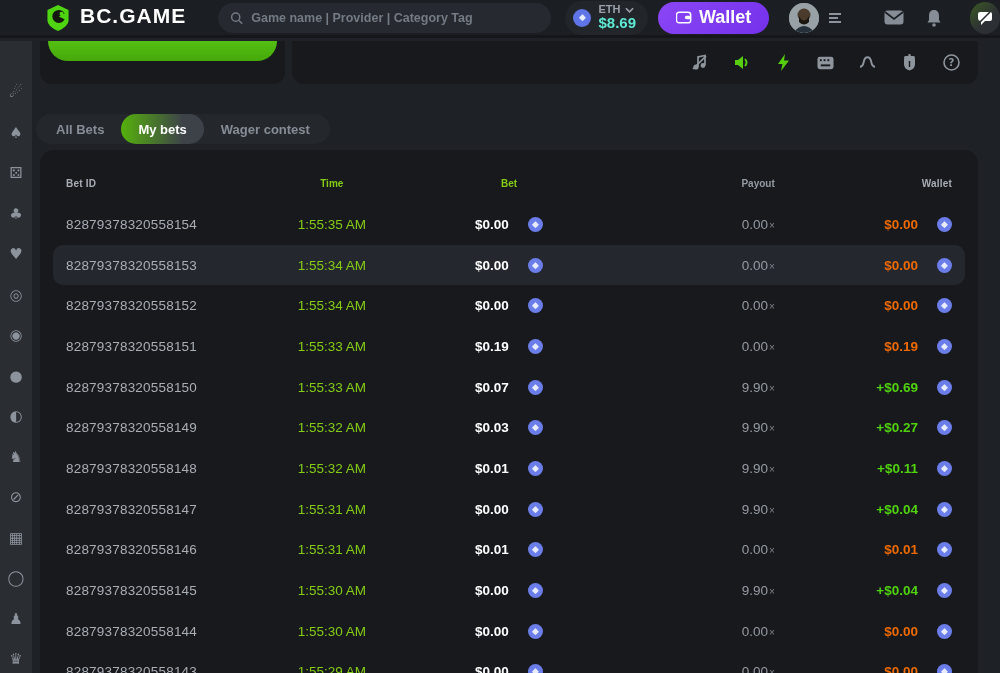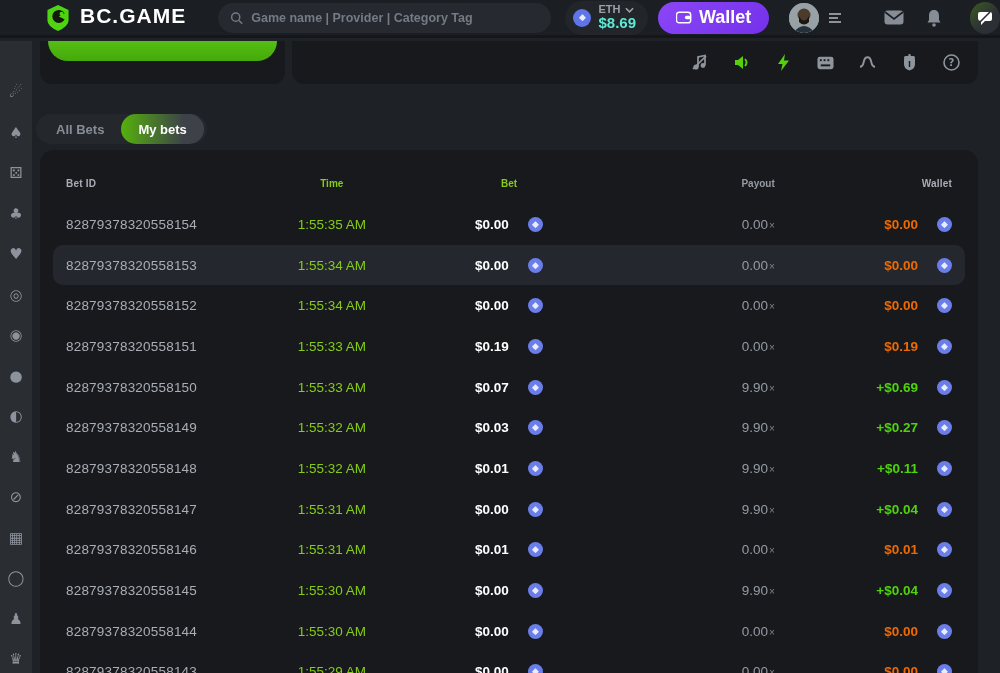--- a/index.html
+++ b/index.html
@@ -293,20 +293,21 @@
         <circle cx="8.5" cy="8.5" r="7.5" fill="none" stroke="#8e959d" stroke-width="1.6"></circle>
         <text x="8.5" y="12" text-anchor="middle" font-size="10" font-weight="bold" fill="#8e959d" font-family="DejaVu Sans">?</text>
       </svg>
     </span>
   </div>
 </div>
 
 <div class="tabs">
     <div class="tab">All Bets</div>
     <div class="tab active">My bets</div>
+    <div class="tab">Wager contest</div>
   </div>
 
 <div class="table-panel">
   <div class="t-header">
     <div class="c1">Bet ID</div>
     <div class="c2">Time</div>
     <div class="c2">Bet</div>
     <div class="c4">Payout</div>
     <div class="c1" style="text-align:right">Wallet</div>
   </div>

